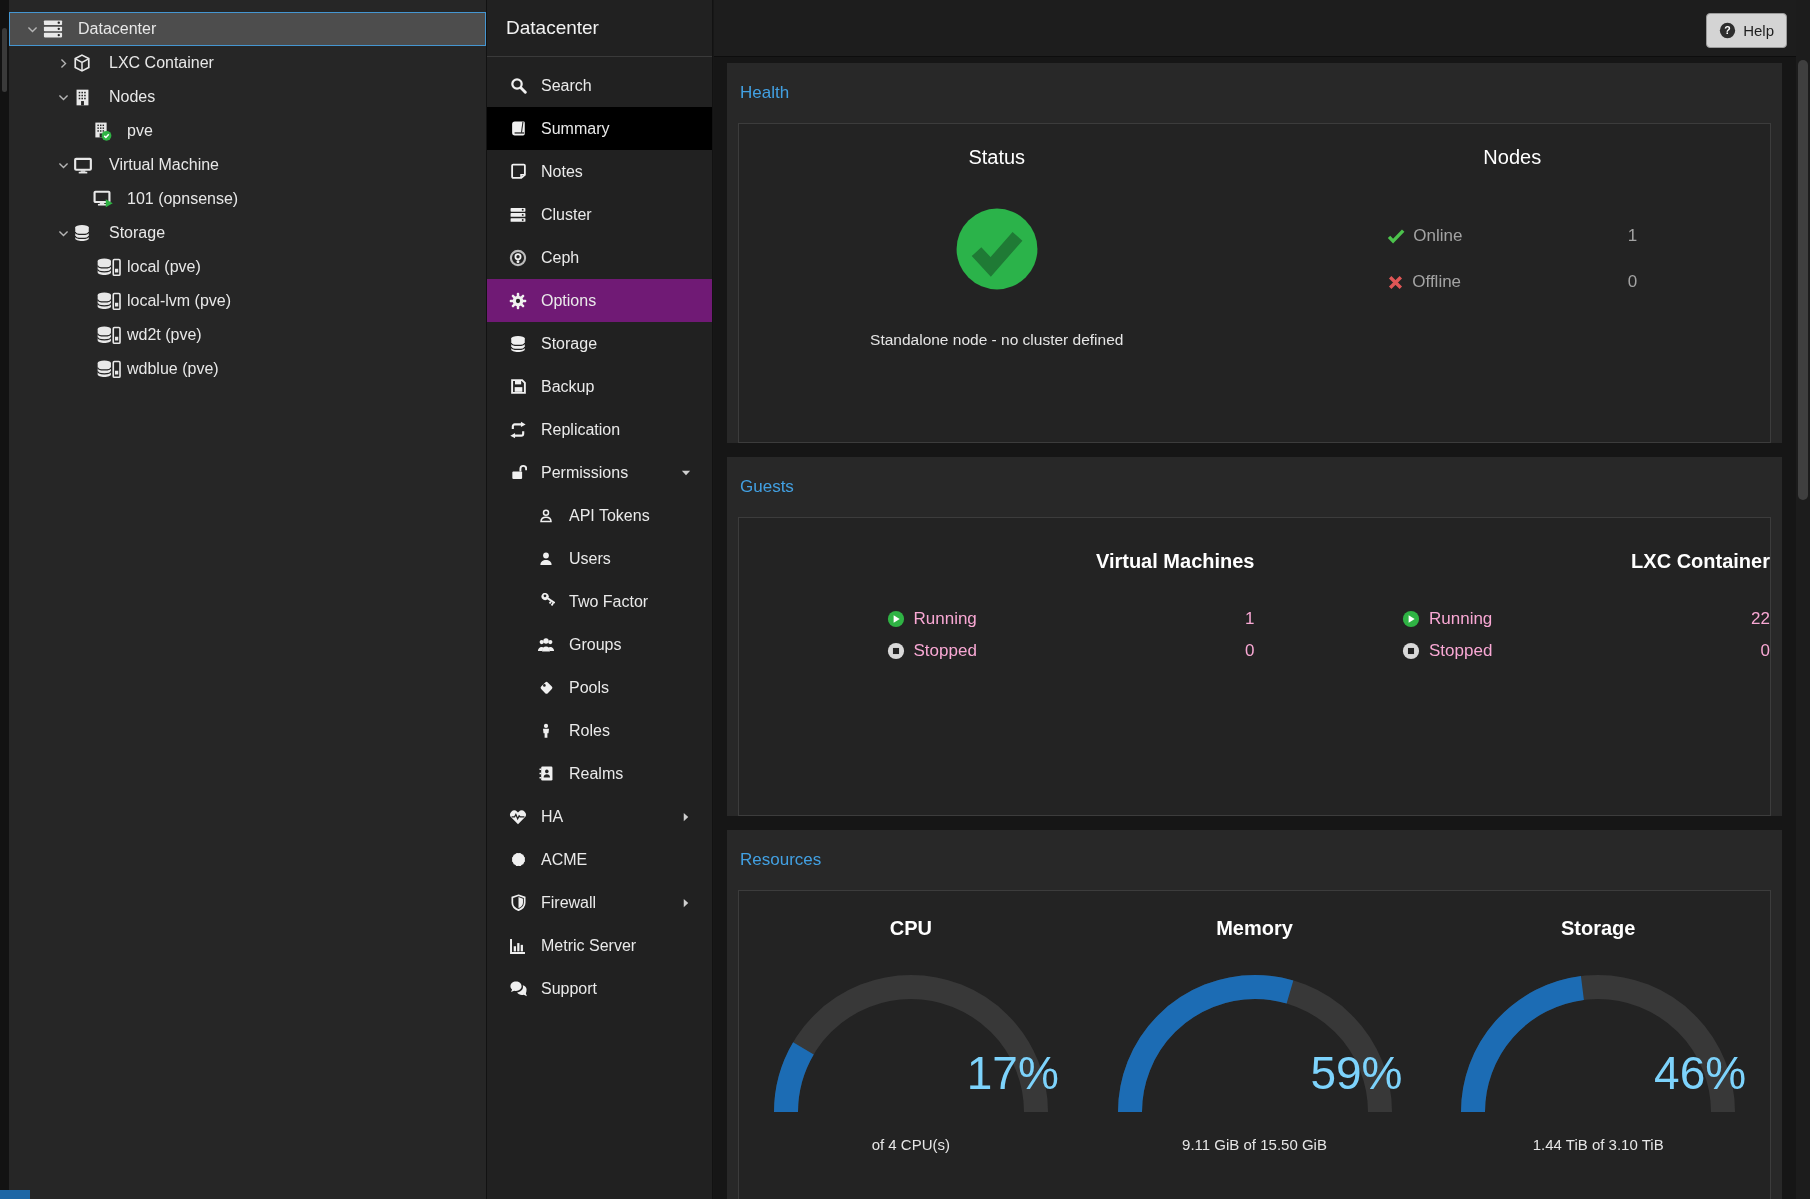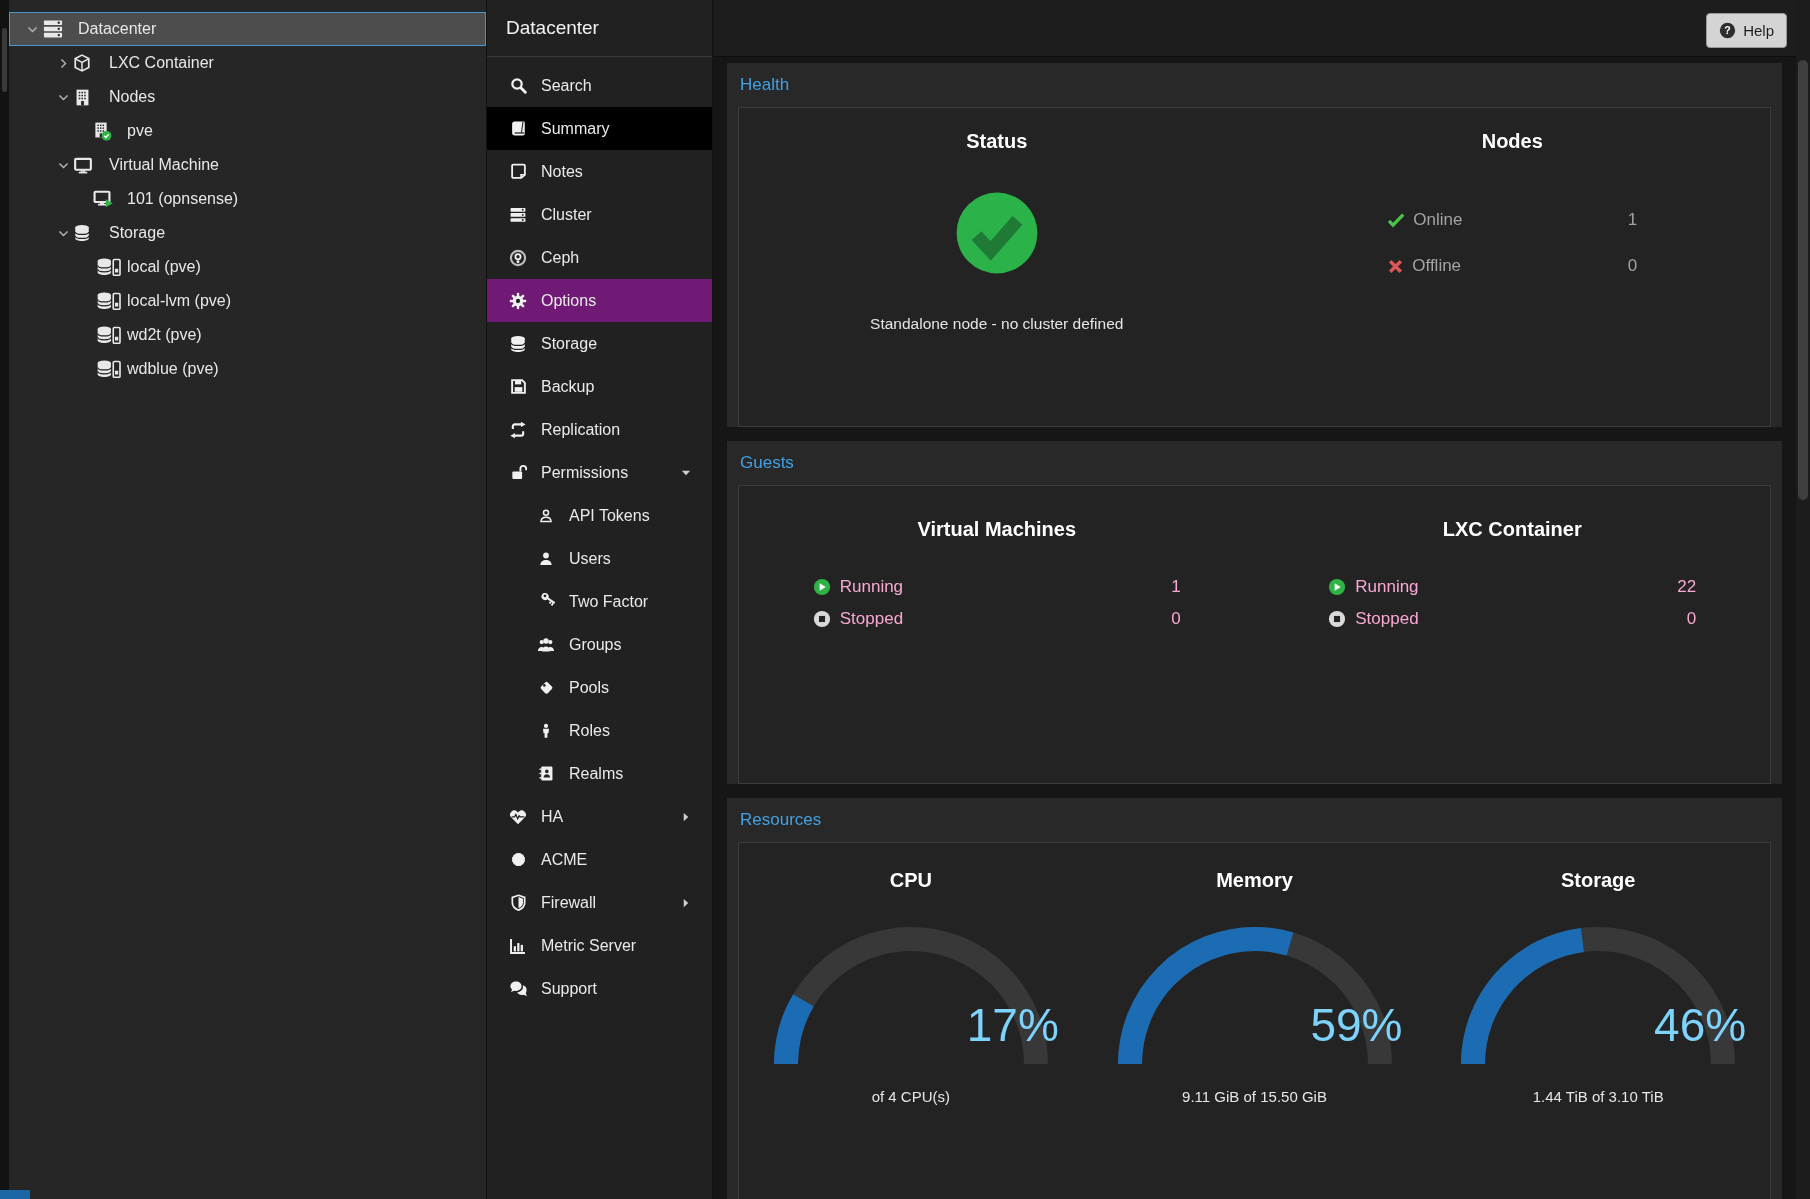--- a/index.html
+++ b/index.html
@@ -44,35 +44,35 @@
   .menu-arrow{position:absolute;right:20px;color:#cfcfcf;}
 
   
   .topbar{position:absolute;left:714px;top:0;width:1096px;height:57px;background:#1d1d1d;border-bottom:1px solid #0d0d0d;box-sizing:border-box;}
   .help-btn{position:absolute;right:23px;top:13px;height:33px;padding:0 12px;background:#d4d4d4;border:1px solid #9a9a9a;border-radius:4px;
     display:flex;align-items:center;gap:7px;color:#1e1e1e;font-size:15px;}
 
   
   .content{position:absolute;left:714px;top:57px;width:1082px;height:1142px;background:#161616;box-sizing:border-box;padding:6px 14px 0 13px;overflow:hidden;}
   .panel{background:#282828;margin-bottom:14px;}
-  .panel-header{height:44px;display:flex;align-items:center;padding:0 13px;color:#42a0e2;font-size:17px;}
+  .panel-header{height:44px;display:flex;align-items:center;padding:8px 13px;color:#42a0e2;font-size:17px;}
   .panel-body{margin:0 11px 11px;background:#232323;border:1px solid #3c3c3c;box-sizing:border-box;}
 
   .health-body{height:320px;display:flex;}
   .h-col{flex:1;display:flex;flex-direction:column;align-items:center;padding-top:22px;box-sizing:border-box;}
-  .h-heading{font-size:20px;font-weight:bold;color:#ffffff;}
+  .h-heading{font-size:20px;font-weight:normal;color:#ffffff;}
   .status-icon{margin-top:38px;}
   .status-msg{margin-top:40px;font-size:15.5px;color:#e5e5e5;}
   .node-rows{margin-top:44px;width:250px;}
   .node-row{display:flex;align-items:center;height:46px;font-size:17px;color:#a3a3a3;}
   .node-row .nico{margin-right:8px;display:flex;}
   .node-row .nval{margin-left:auto;}
 
   .guests-body{height:299px;display:flex;}
-  .g-col{flex:1;display:flex;flex-direction:column;align-items:center;padding-top:32px;box-sizing:border-box;}
+  .g-col{flex:1;display:flex;flex-direction:column;align-items:flex-end;padding-top:32px;box-sizing:border-box;}
   .g-heading{font-size:20px;font-weight:bold;color:#ffffff;}
   .g-rows{margin-top:30px;width:368px;}
   .g-row{display:flex;align-items:center;height:32px;font-size:17px;color:#f9a8d4;}
   .g-row .gico{margin-right:9px;display:flex;}
   .g-row .gval{margin-left:auto;}
 
   .res-body{height:420px;display:flex;}
   .r-col{flex:1;display:flex;flex-direction:column;align-items:center;padding-top:26px;box-sizing:border-box;}
   .r-heading{font-size:20px;font-weight:bold;color:#ffffff;}
   .gauge-wrap{position:relative;margin-top:22px;width:296px;height:164px;}

